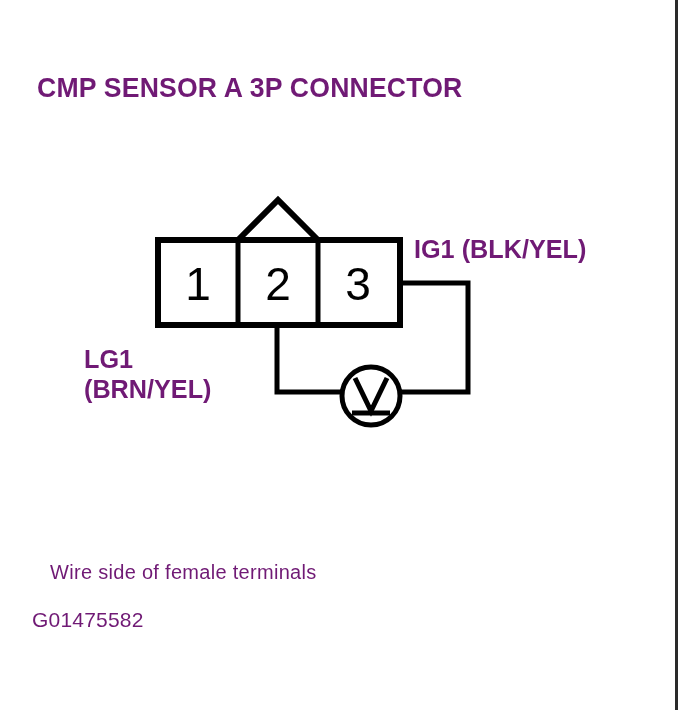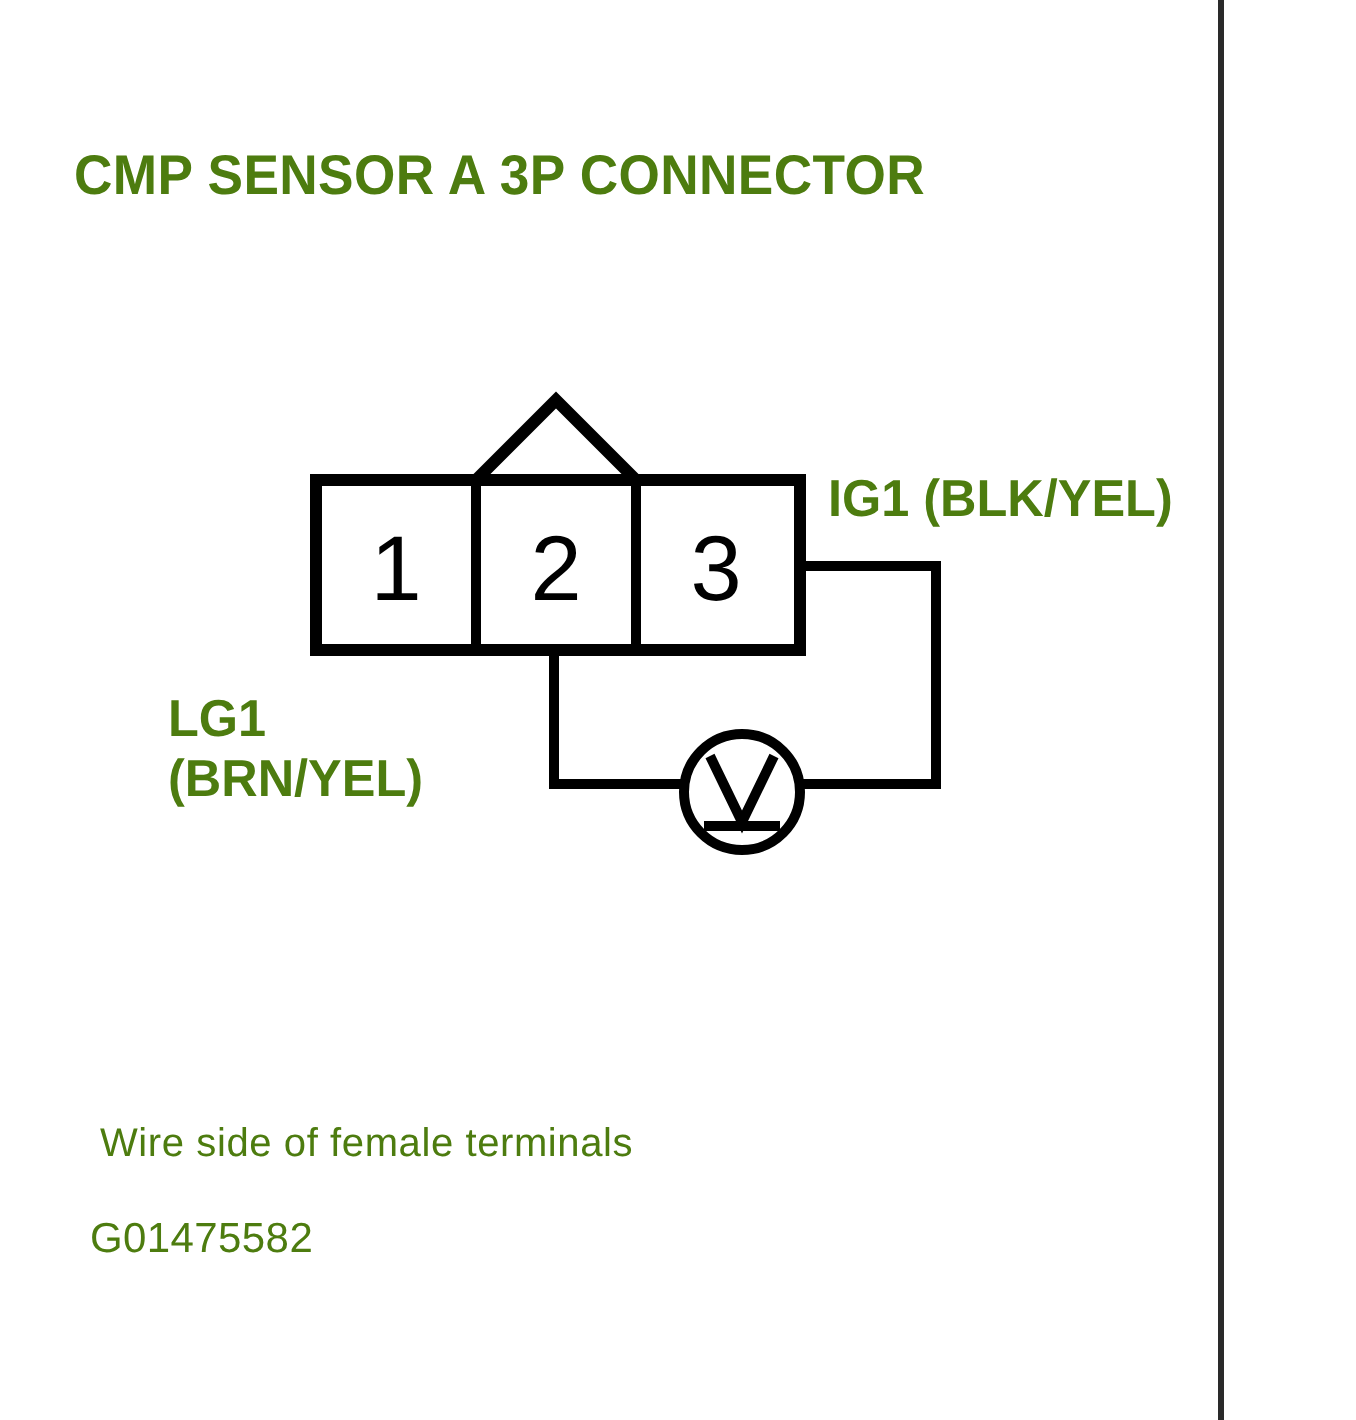--- a/index.html
+++ b/index.html
@@ -2,26 +2,26 @@
 <html><head>
 <meta charset="utf-8">
 <style>
   html, body {
     margin: 0;
     padding: 0;
     background: #ffffff;
   }
   #page {
     position: relative;
-    width: 612px;
+    width: 678px;
     height: 710px;
     background: #ffffff;
     overflow: hidden;
     font-family: "Liberation Sans", sans-serif;
-    color: #4d7c0f;
+    color: #701a75;
   }
   
   #page-edge-rule {
     position: absolute;
     top: 0;
     right: 0;
     width: 3px;
     height: 710px;
     background: #2a2a2a;
   }
@@ -74,21 +74,20 @@
     white-space: nowrap;
   }
   #figure-id {
     position: absolute;
     left: 32px;
     top: 608px;
     font-size: 21px;
     font-weight: normal;
     letter-spacing: 0.2px;
     white-space: nowrap;
-    margin-left: 13px;
   }
   .pin-number {
     font-family: "Liberation Sans", sans-serif;
     font-size: 46px;
     font-weight: normal;
   }
 </style>
 </head>
 <body>
 

